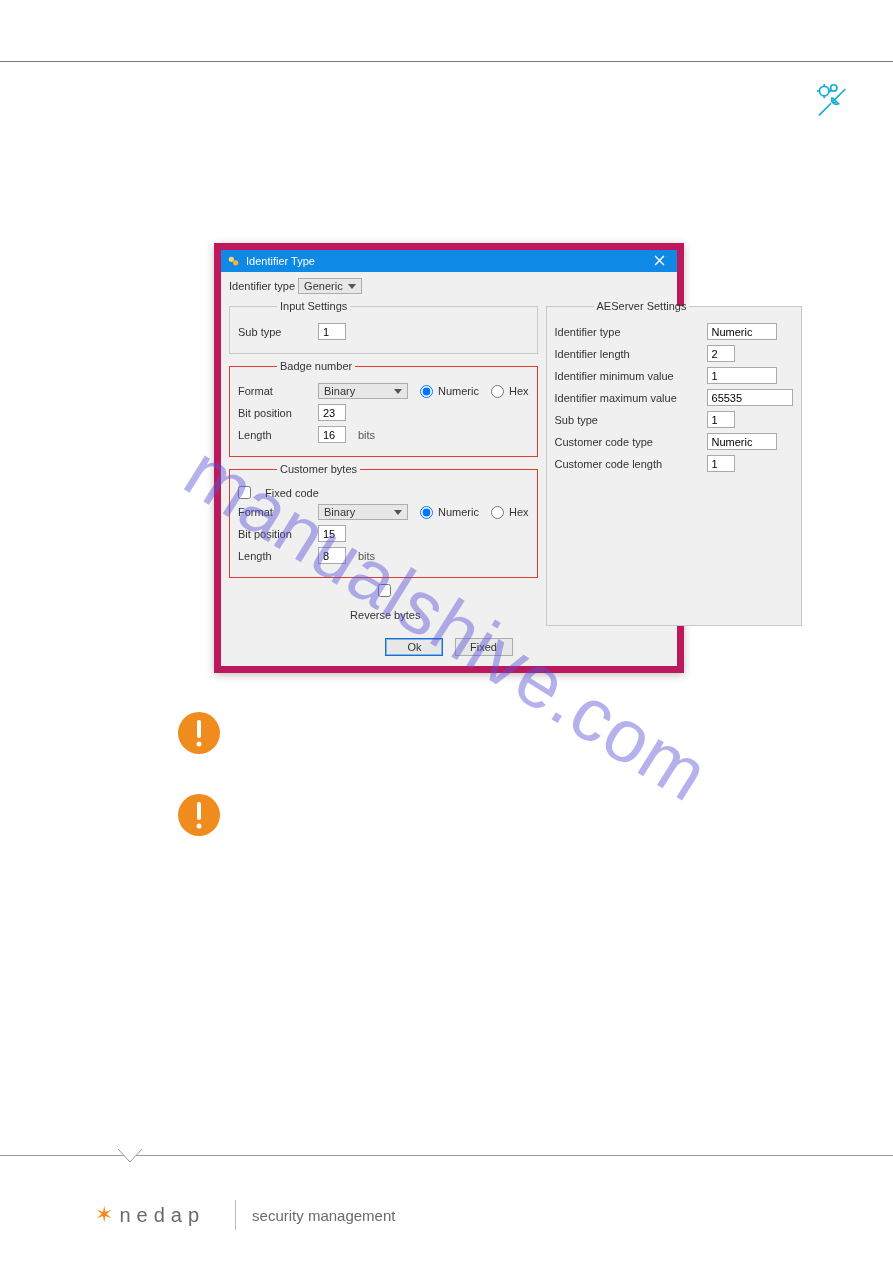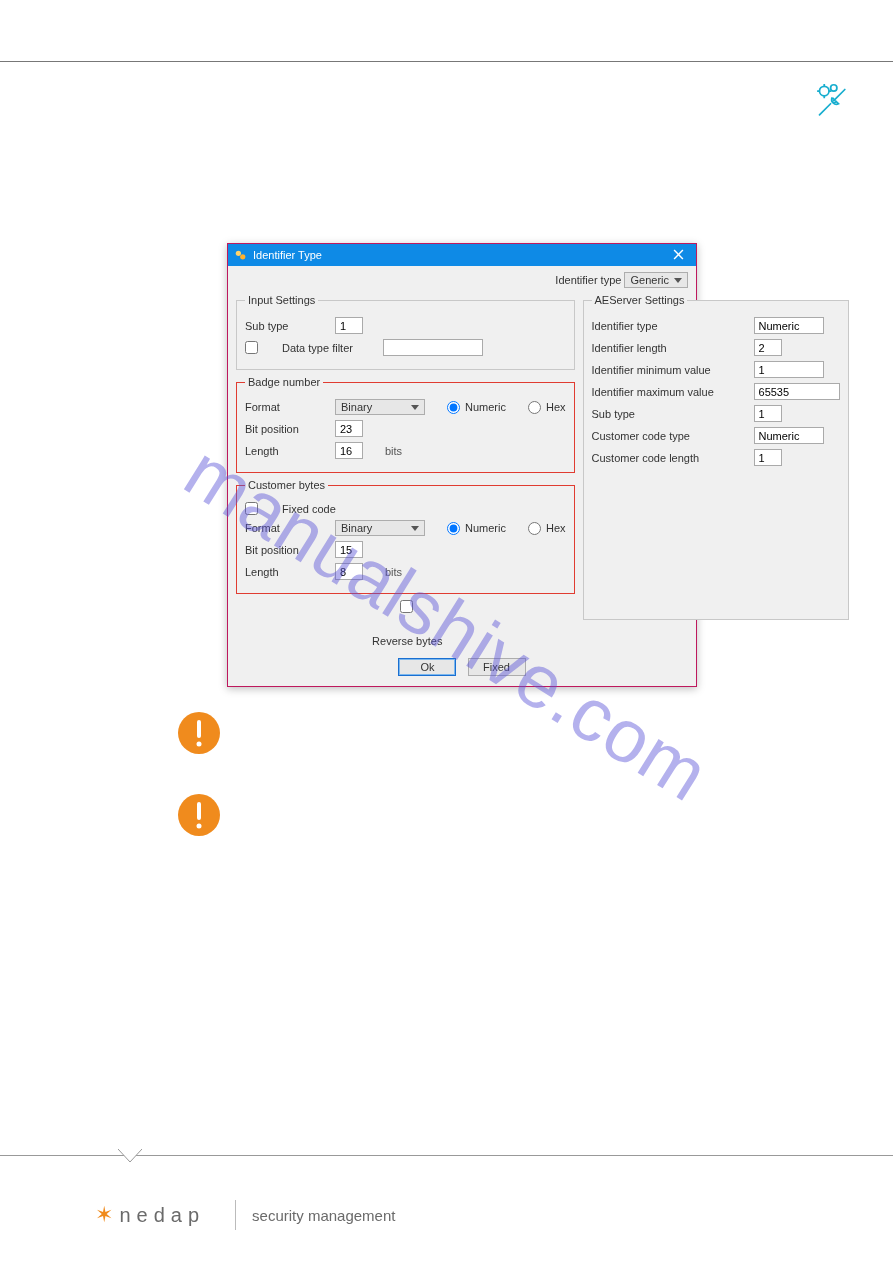--- a/index.html
+++ b/index.html
@@ -14,63 +14,63 @@
     position: relative;
     color: #333;
   }
   .top-rule { position: absolute; top: 61px; left: 0; right: 0; height: 1px; background: #777; }
   .bottom-rule { position: absolute; top: 1155px; left: 0; right: 0; height: 1px; background: #999; }
   .tool-icon { position: absolute; right: 45px; top: 80px; color:#18aecf; }
   .tool-icon svg { width: 38px; height: 38px; }
 
   .dialog-wrap {
     position: absolute;
-    left: 227px;
+    left: 214px;
     top: 243px;
     width: 470px;
     box-shadow: 0 2px 8px rgba(0,0,0,0.25);
     background: #0f172a;
-    border: 1px solid #be185d;
+    border: 7px solid #be185d;
   }
   .titlebar {
     background: #0e8ae6;
     color: #fff;
     height: 22px;
     display: flex;
     align-items: center;
     padding: 0 6px;
     font-size: 11px;
   }
   .titlebar .tb-icon { margin-right: 5px; display:inline-flex; }
   .titlebar .tb-title { flex:1; }
   .titlebar .tb-close { width: 24px; text-align:center; cursor:pointer; }
   .dlg-body { background:#f0f0f0; padding: 6px 8px 10px 8px; }
-  .center-row { text-align:right; margin-bottom:4px; }
+  .center-row { text-align:left; margin-bottom:4px; }
   .select {
     display:inline-block; background:#e7e7e7; border:1px solid #adadad;
     padding:1px 18px 1px 5px; position:relative; font-size:11px;
     min-width:54px;
   }
   .select::after {
     content:""; position:absolute; right:5px; top:50%; transform:translateY(-40%);
     border-left:4px solid transparent; border-right:4px solid transparent;
     border-top:5px solid #555;
   }
   .columns { display:flex; gap:8px; }
   .col { flex:1; }
   fieldset.grp {
     border:1px solid #c8c8c8;
     margin: 2px 0 6px 0;
     padding: 6px 8px 8px 8px;
     background:#f0f0f0;
     font-size:11px;
   }
-  fieldset.grp legend { font-size:11px; color:#333; padding:0 3px; }
+  fieldset.grp legend { font-size:11px; color:#333; padding:0 3px;margin-left:39px; }
   fieldset.grp.highlight { border:1.5px solid #e03c31; }
-  .row { display:flex; align-items:center; margin: 5px 0; gap:22px; }
+  .row { display:flex; align-items:center; margin: 5px 0; gap:12px; }
   .row label.lbl { width: 68px; }
   .row label.lbl-wide { width: 140px; }
   .text-input {
     background:#fff; border:1px solid #aaa; padding:1px 4px; font-size:11px;
     height:17px;
   }
   .tiny { width: 28px; }
   .med { width: 90px; }
   .wide { width: 100px; }
   .radio-wrap { display:flex; align-items:center; gap:3px; font-size:11px; }
@@ -155,25 +155,20 @@
     </div>
 
     <div class="columns">
       <div class="col">
         <fieldset class="grp">
           <legend>Input Settings</legend>
           <div class="row">
             <label class="lbl">Sub type</label>
             <input class="text-input tiny" value="1" style="">
           </div>
-          <div class="row">
-            <input type="checkbox" style="">
-            <span>Data type filter</span>
-            <input class="text-input wide" style="margin-left: 8px;" value="">
-          </div>
         </fieldset>
 
         <fieldset class="grp highlight">
           <legend>Badge number</legend>
           <div class="row">
             <label class="lbl">Format</label>
             <span class="select med"><span>Binary</span></span>
             <span class="radio-wrap">
                 <input type="radio" name="bnr" checked="" style="">
                 <span>Numeric</span>

